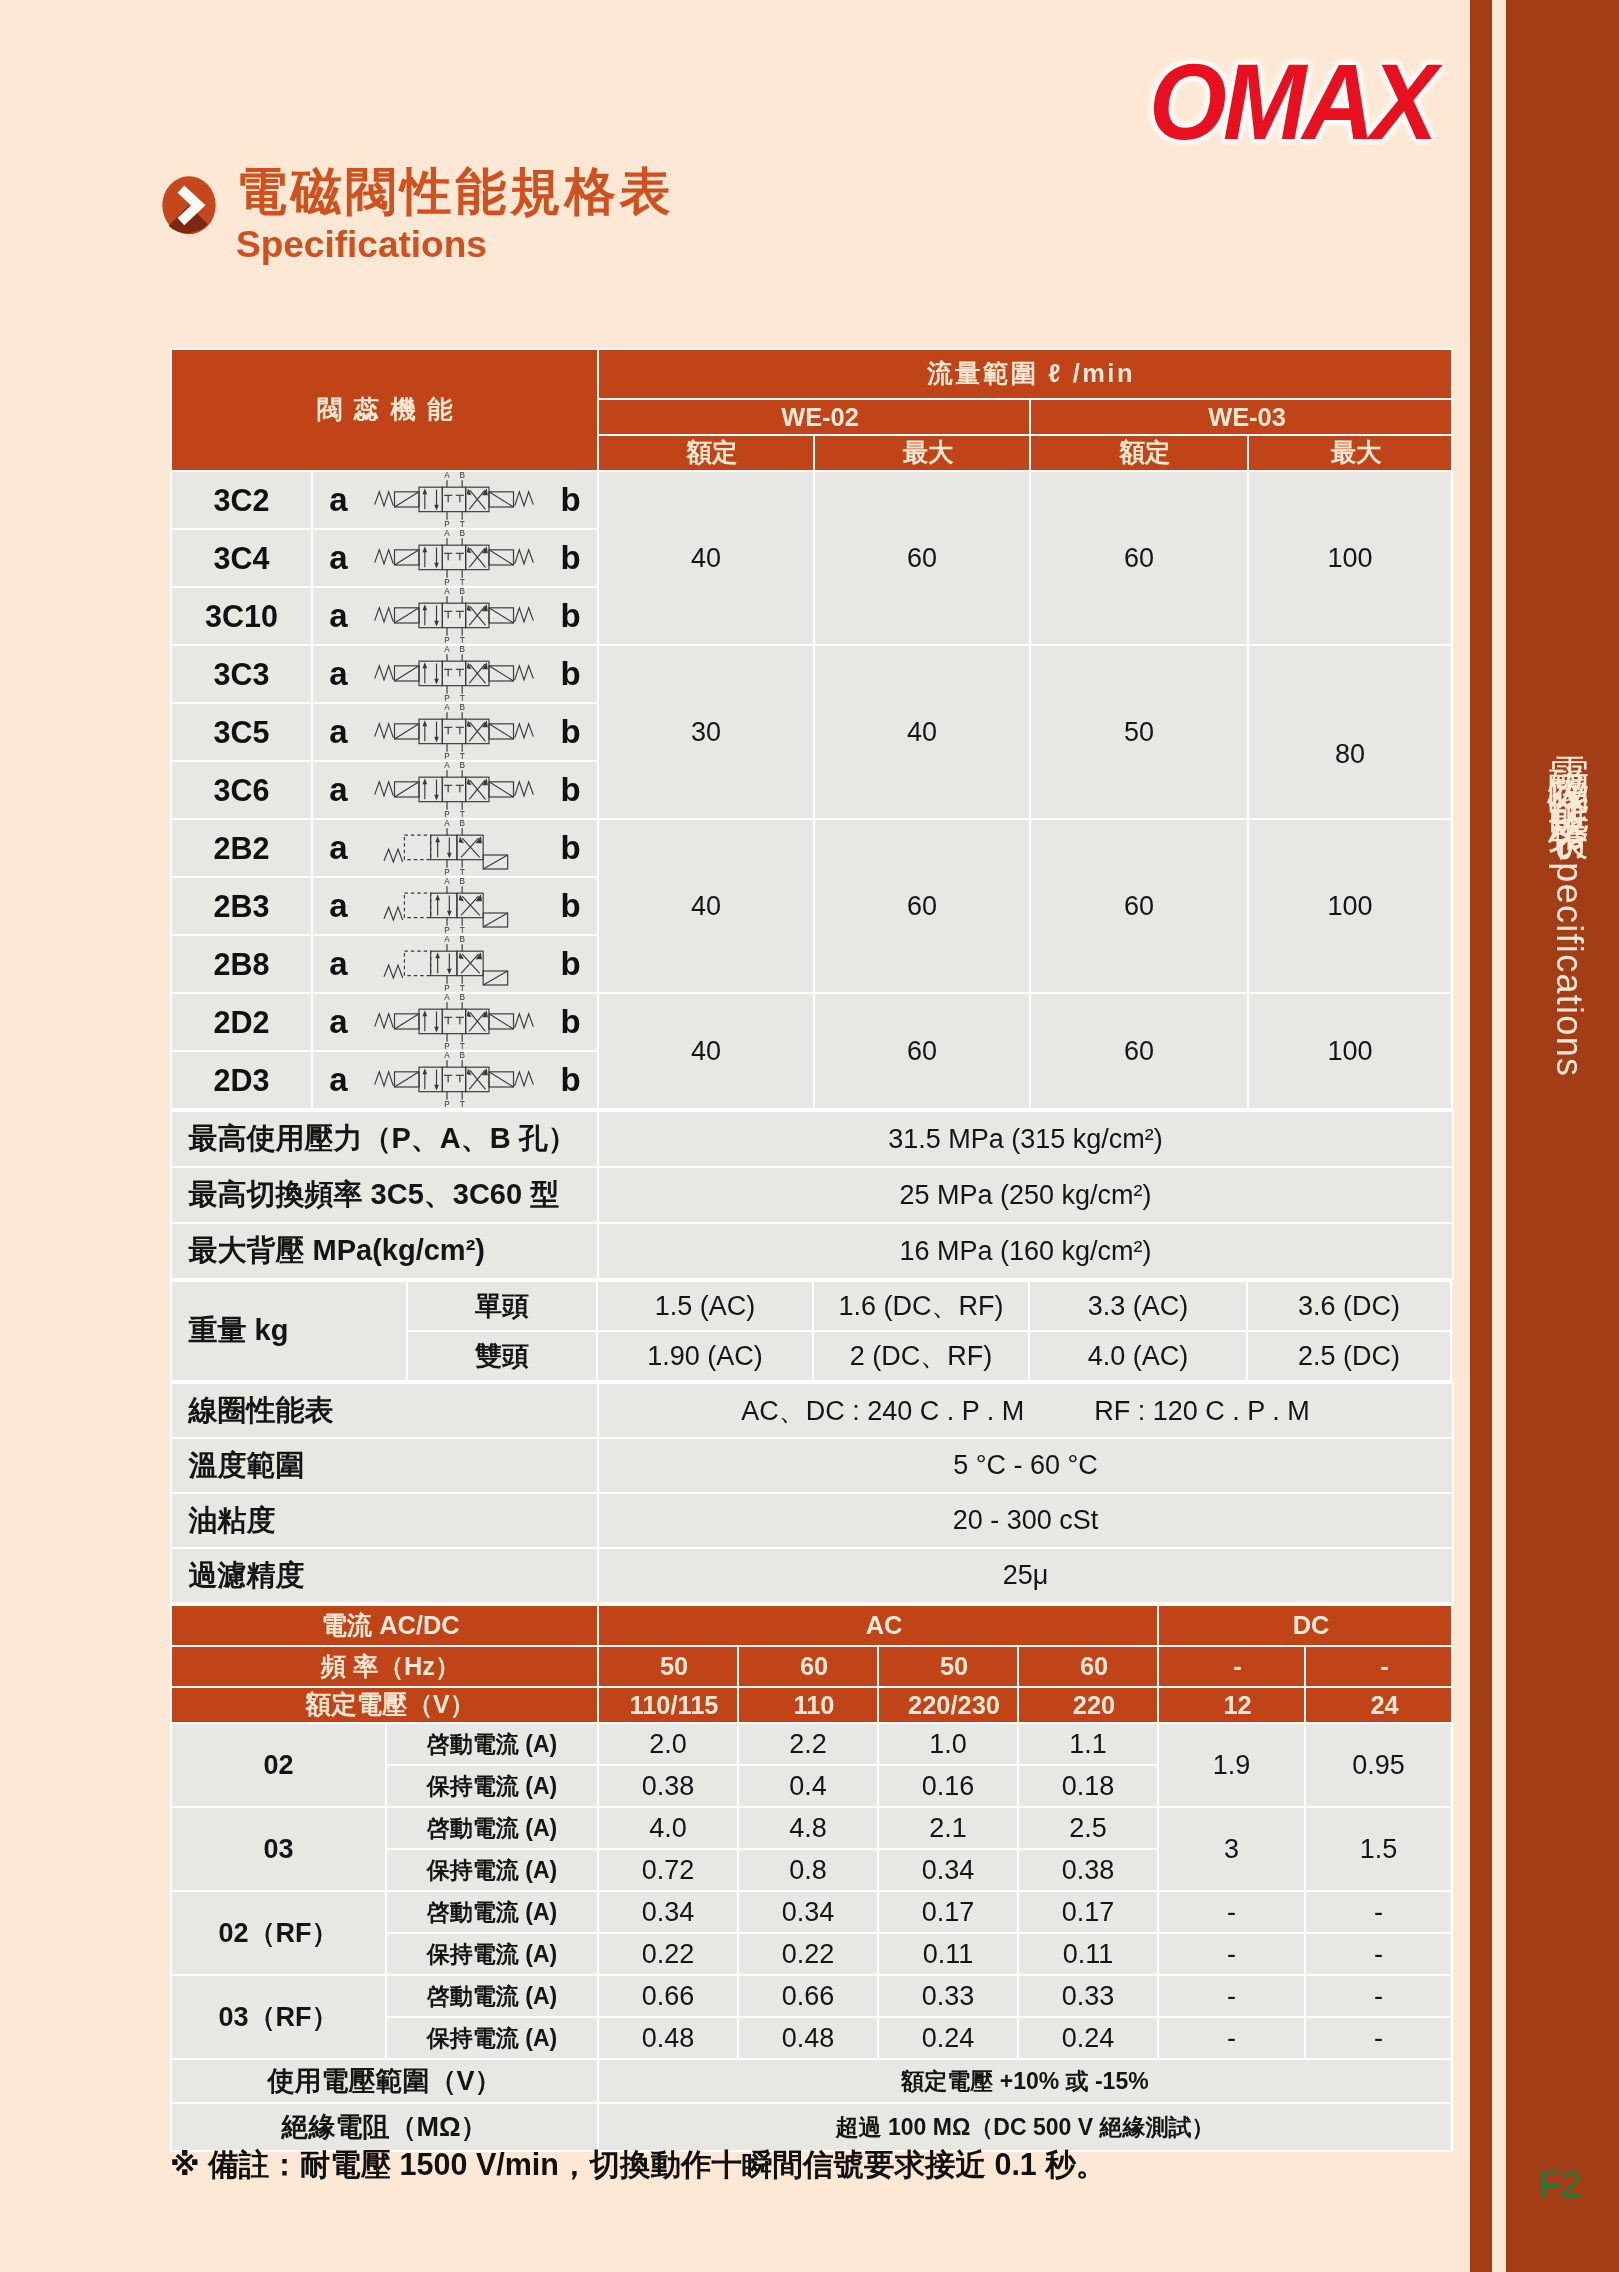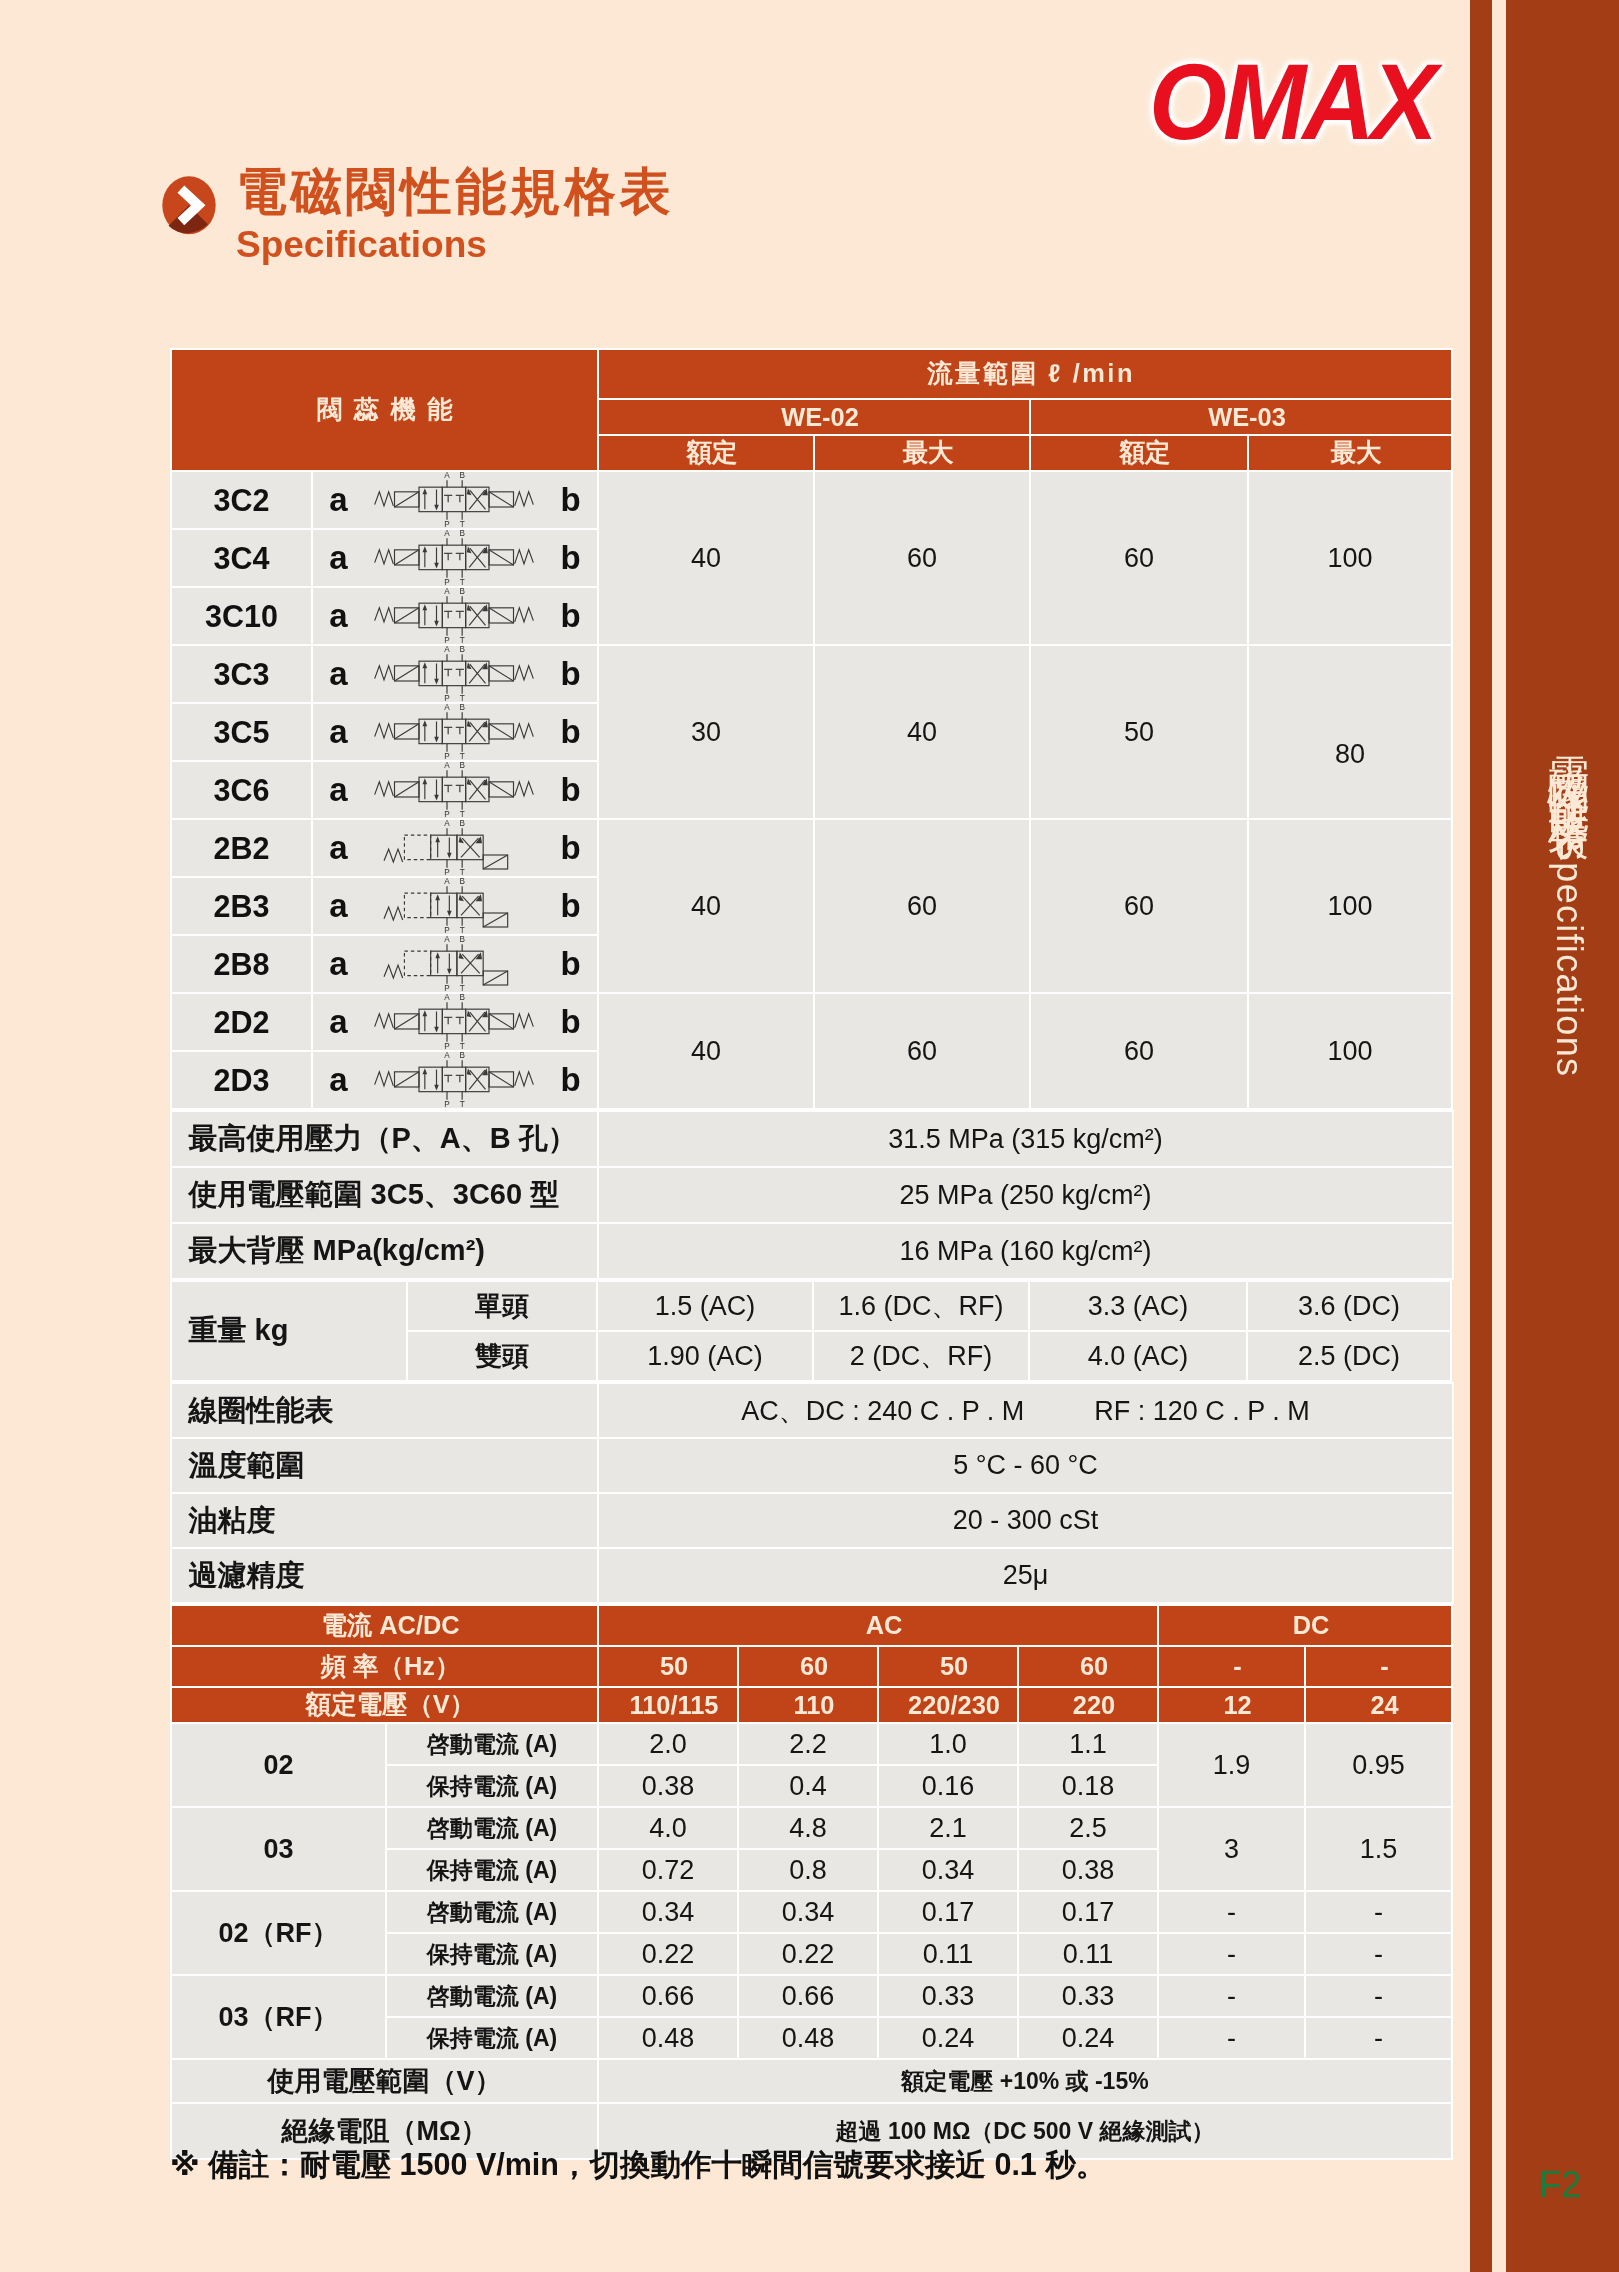--- a/index.html
+++ b/index.html
@@ -641,21 +641,21 @@
       <colgroup>
           <col style="width:427px">
           <col style="width:855px">
         </colgroup>
       <tbody>
           <tr style="height:56px">
         <td class="lbl">最高使用壓力（P、A、B 孔）</td>
         <td class="val">31.5 MPa (315 kg/cm²)</td>
       </tr>
       <tr style="height:56px">
-        <td class="lbl">使用電壓範圍 3C5、3C60 型</td>
+        <td class="lbl">最高切換頻率 3C5、3C60 型</td>
         <td class="val">25 MPa (250 kg/cm²)</td>
       </tr>
       <tr style="height:56px">
         <td class="lbl">最大背壓 MPa(kg/cm²)</td>
         <td class="val">16 MPa (160 kg/cm²)</td>
       </tr>
     </tbody>
       </table>
 
     <table>
@@ -821,21 +821,21 @@
         <td class="val">0.24</td>
         <td class="val">0.24</td>
         <td class="val">-</td>
         <td class="val">-</td>
       </tr>
 
       <tr style="height:44px">
         <td class="lbl-c" colspan="2">使用電壓範圍（V）</td>
         <td class="val small-val" colspan="6">額定電壓 +10% 或 -15%</td>
       </tr>
-      <tr style="height:56px">
+      <tr style="height:48px">
         <td class="lbl-c" colspan="2">絕緣電阻（MΩ）</td>
         <td class="val small-val" colspan="6">超過 100 MΩ（DC 500 V 絕緣測試）</td>
       </tr>
     </tbody>
       </table>
 
   </div>
 
   <div class="note">※ 備註：耐電壓 1500 V/min，切換動作十瞬間信號要求接近 0.1 秒。</div>
 

